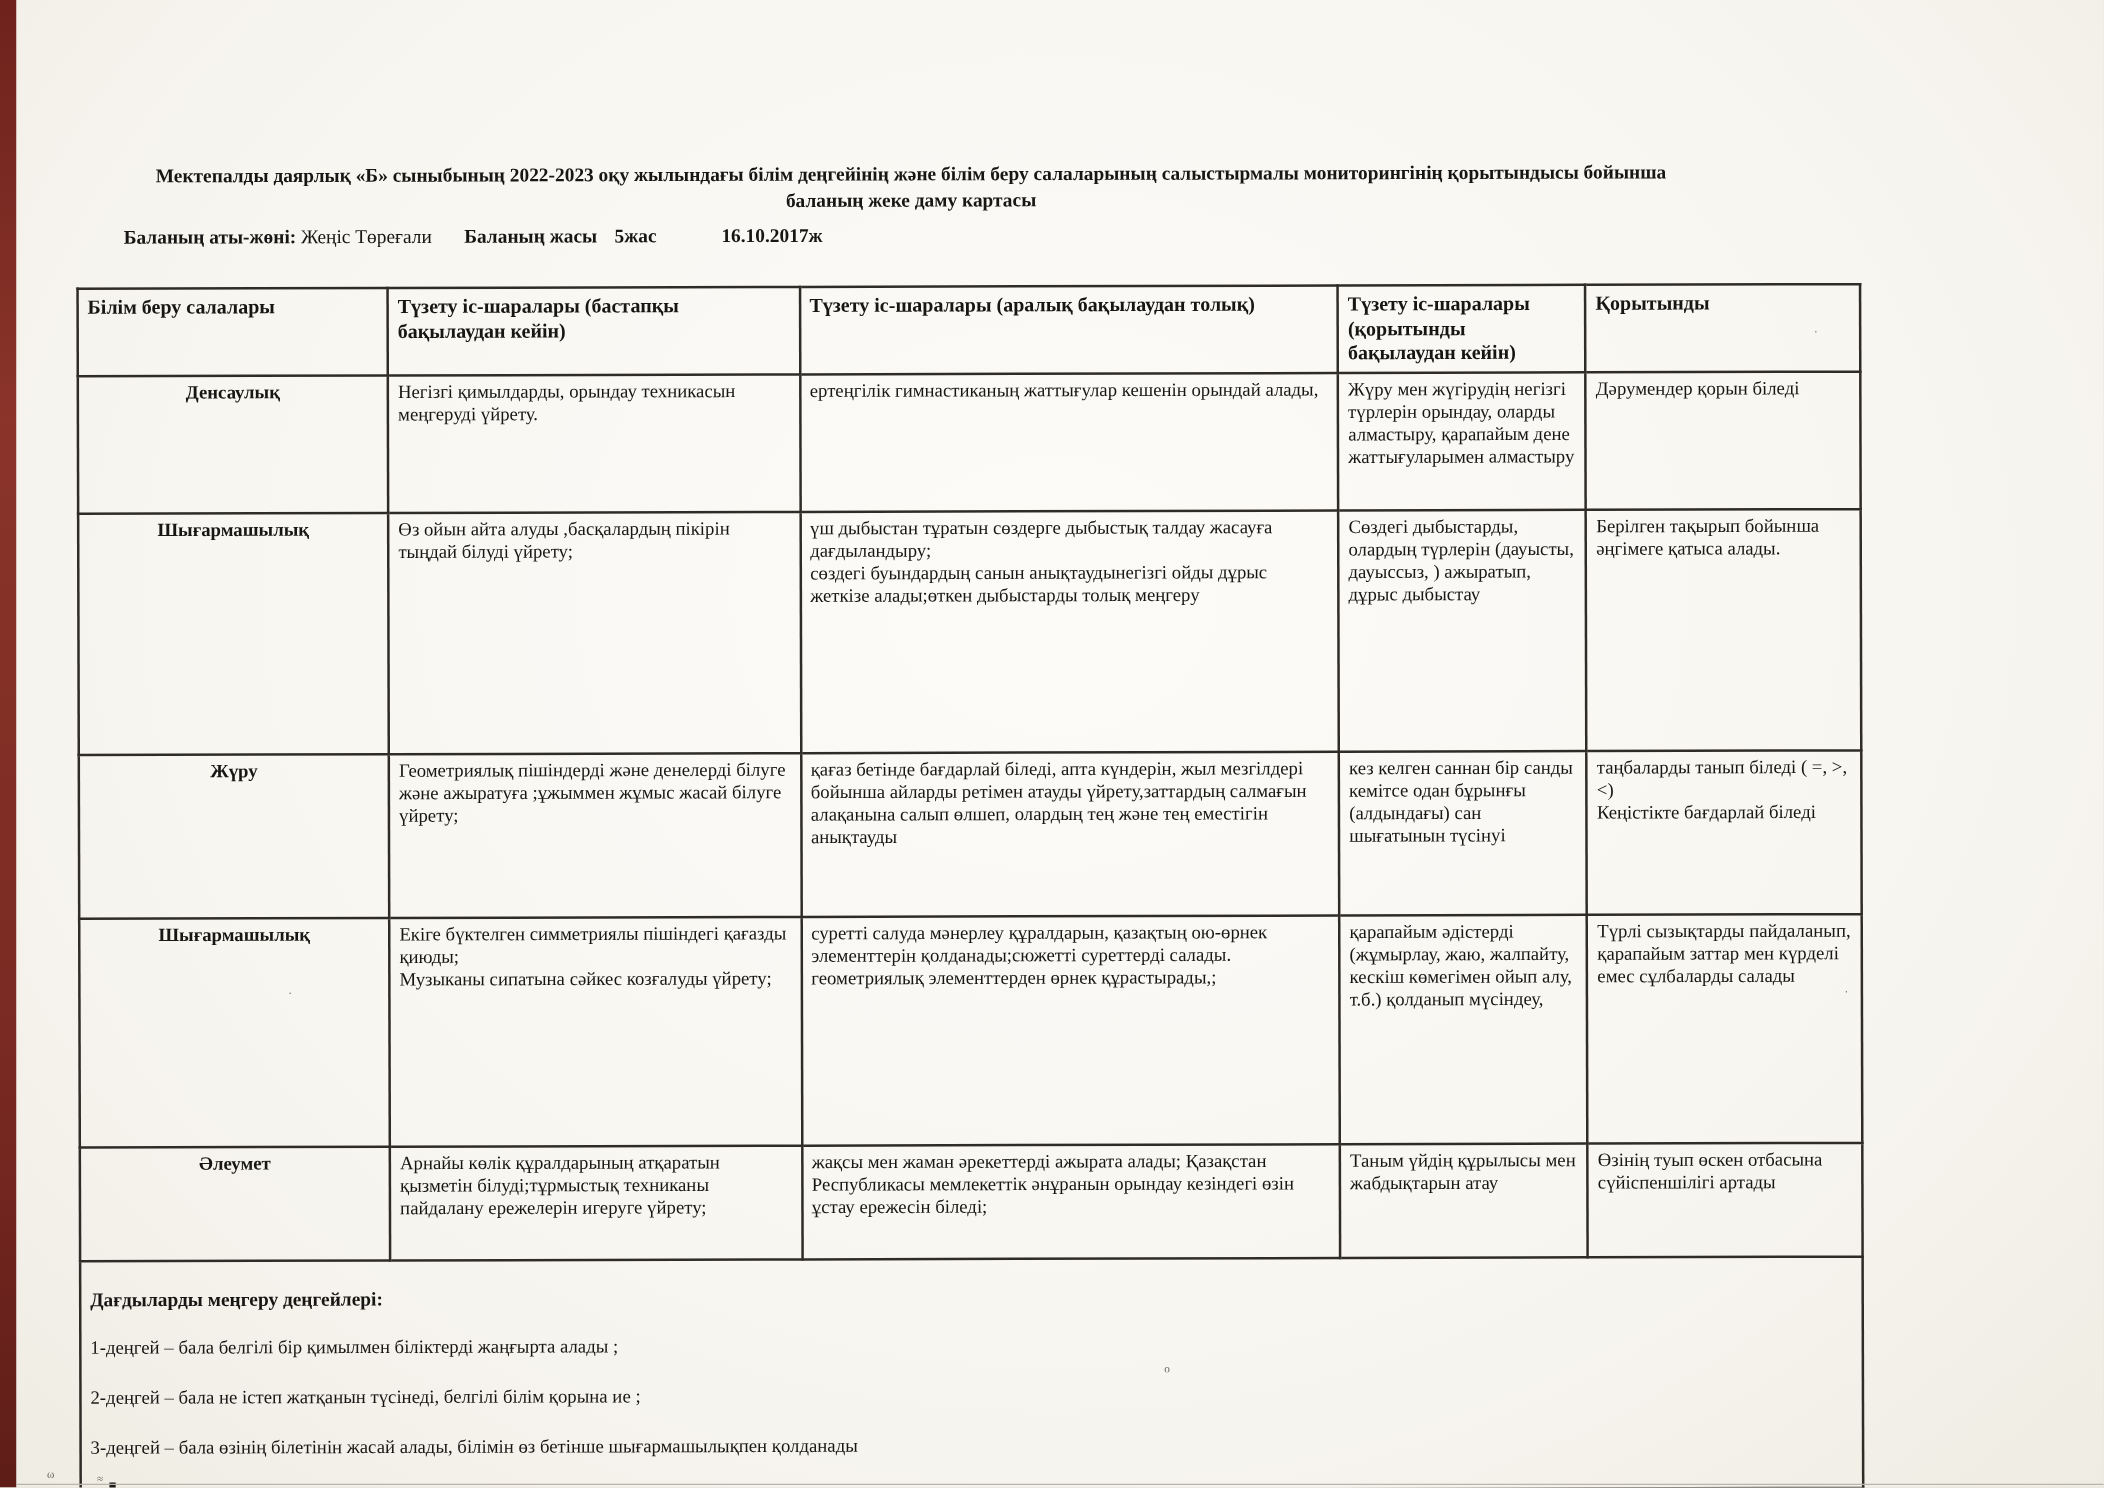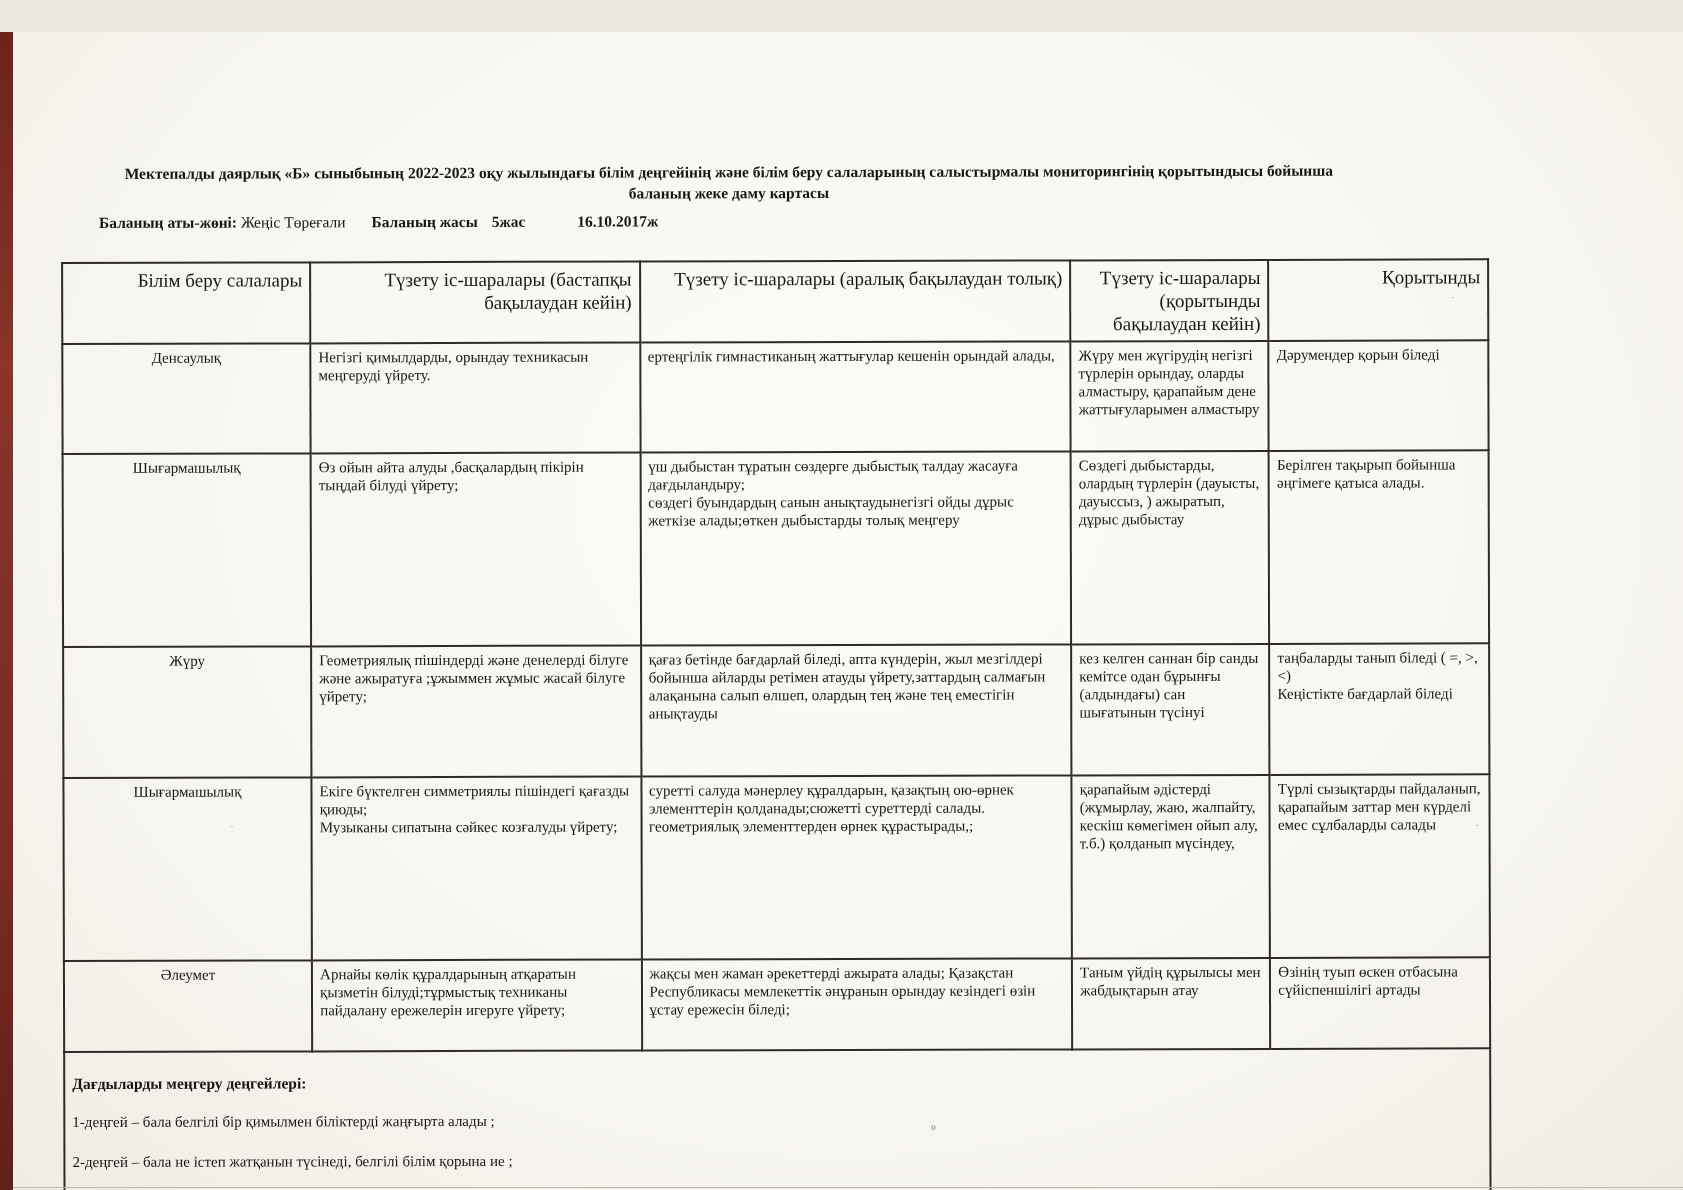--- a/index.html
+++ b/index.html
@@ -8,21 +8,20 @@
     background:#e9e6df;
     font-family:"Liberation Serif","DejaVu Serif",serif;
     color:#181614;
     overflow:hidden;
     position:relative;
   }
   .page{
     position:absolute;inset:0;
     background:
       radial-gradient(ellipse at 50% 40%, #fcfbf8 0%, #f8f6f1 60%, #efece3 100%);
-    margin-top: 32px;
   }
   .scan-edge-left{
     position:absolute;left:0;top:0;width:13px;height:1190px;
     background:linear-gradient(180deg,#6e221c,#8a342a 28%,#7a2a22 70%,#5f1d18);
   }
   .scan-edge-bottom{
     position:absolute;left:13px;bottom:2px;width:1670px;height:1px;background:#b9b5ac;
   }
   .content{
     position:absolute;inset:0;
@@ -45,23 +44,23 @@
     font-size:15px;line-height:1.22;
   }
   table.card th, table.card td{
     border:2px solid #2f2c27;
     vertical-align:top;
     padding:4px 7px;
     white-space:pre-line;
     word-wrap:break-word;
   }
   table.card th{
-    font-weight:normal;text-align:right;font-size:19px;padding-top:5px;
+    font-weight:bold;text-align:left;font-size:16px;padding-top:5px;
   }
-  td.area{font-weight:normal;text-align:center;padding-top:7px;}
+  td.area{font-weight:bold;text-align:center;padding-top:7px;}
   td.plain{text-align:left;}
   td.ital{}
   tr.r1 td{height:100px;}
   tr.r2 td{height:183px;}
   tr.r3 td{height:121px;}
   tr.r4 td{height:173px;}
   tr.r5 td{height:81px;}
   tr.hdr th{height:54px;}
   td.footer-cell{padding:5px 10px 14px 10px;height:82px;}
   .footer-title{font-weight:bold;font-size:15.5px;}

